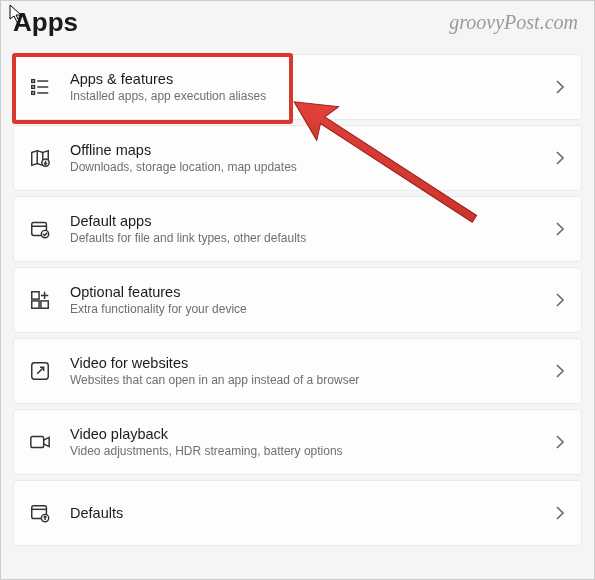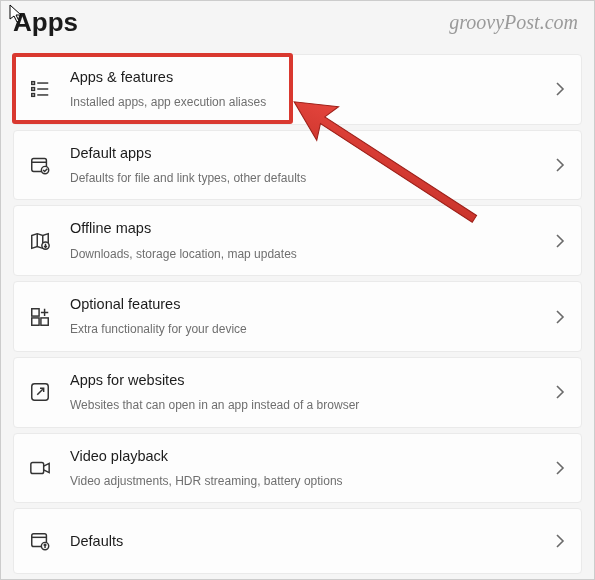--- a/index.html
+++ b/index.html
@@ -68,21 +68,21 @@
     .item-title {
       font-size: 14.5px;
       font-weight: 400;
       color: #1c1c1c;
       line-height: 1.25;
     }
     .item-sub {
       font-size: 12px;
       color: #6f6f6f;
       line-height: 1.3;
-      margin-top: 9px;
+      margin-top: 1px;
     }
     .chevron {
       flex: 0 0 auto;
       color: #6a6a6a;
     }
     .highlight {
       position: absolute;
       border: 4px solid #d9382f;
       border-radius: 3px;
       pointer-events: none;
@@ -123,60 +123,60 @@
     <span class="chevron">
       <svg width="10" height="14" viewBox="0 0 8 14" fill="none" stroke="currentColor" stroke-width="1.6">
           <path d="M1 1 L7 7 L1 13"></path>
         </svg>
     </span>
   </div>
 
   <div class="item">
     <span class="icon">
       <svg width="22" height="22" viewBox="0 0 24 24" fill="none" stroke="currentColor" stroke-width="1.6">
+        <path d="M3 6 L9 4 L15 6 L21 4 L21 18 L15 20 L9 18 L3 20 Z"></path>
+          <path d="M9 4 L9 18 M15 6 L15 20"></path>
+        <circle cx="18" cy="17" r="4" fill="#fdfdfd"></circle>
+          <path d="M18 15 L18 19 M16.5 17.5 L18 19 L19.5 17.5"></path>
+      </svg>
+    </span>
+    <div class="texts">
+      <div class="item-title">Offline maps</div>
+      <div class="item-sub">Downloads, storage location, map updates</div>
+    </div>
+    <span class="chevron">
+      <svg width="10" height="14" viewBox="0 0 8 14" fill="none" stroke="currentColor" stroke-width="1.6">
+          <path d="M1 1 L7 7 L1 13"></path>
+        </svg>
+    </span>
+  </div>
+
+  <div class="item">
+    <span class="icon">
+      <svg width="22" height="22" viewBox="0 0 24 24" fill="none" stroke="currentColor" stroke-width="1.6">
         <rect x="3" y="5" width="16" height="14" rx="2"></rect>
           <path d="M3 9 L19 9"></path>
         <circle cx="17.5" cy="17.5" r="4" fill="#fdfdfd"></circle>
           <path d="M15.5 17.5 L17 19 L20 16"></path>
       </svg>
     </span>
     <div class="texts">
       <div class="item-title">Default apps</div>
       <div class="item-sub">Defaults for file and link types, other defaults</div>
     </div>
     <span class="chevron">
       <svg width="10" height="14" viewBox="0 0 8 14" fill="none" stroke="currentColor" stroke-width="1.6">
           <path d="M1 1 L7 7 L1 13"></path>
         </svg>
     </span>
   </div>
 
   <div class="item">
     <span class="icon">
       <svg width="22" height="22" viewBox="0 0 24 24" fill="none" stroke="currentColor" stroke-width="1.6">
-        <path d="M3 6 L9 4 L15 6 L21 4 L21 18 L15 20 L9 18 L3 20 Z"></path>
-          <path d="M9 4 L9 18 M15 6 L15 20"></path>
-        <circle cx="18" cy="17" r="4" fill="#fdfdfd"></circle>
-          <path d="M18 15 L18 19 M16.5 17.5 L18 19 L19.5 17.5"></path>
-      </svg>
-    </span>
-    <div class="texts">
-      <div class="item-title">Offline maps</div>
-      <div class="item-sub">Downloads, storage location, map updates</div>
-    </div>
-    <span class="chevron">
-      <svg width="10" height="14" viewBox="0 0 8 14" fill="none" stroke="currentColor" stroke-width="1.6">
-          <path d="M1 1 L7 7 L1 13"></path>
-        </svg>
-    </span>
-  </div>
-
-  <div class="item">
-    <span class="icon">
-      <svg width="22" height="22" viewBox="0 0 24 24" fill="none" stroke="currentColor" stroke-width="1.6">
         <rect x="3" y="3" width="8" height="8"></rect>
           <rect x="13" y="13" width="8" height="8"></rect>
           <rect x="3" y="13" width="8" height="8"></rect>
         <path d="M17 3 L17 11 M13 7 L21 7"></path>
       </svg>
     </span>
     <div class="texts">
       <div class="item-title">Optional features</div>
       <div class="item-sub">Extra functionality for your device</div>
     </div>
@@ -188,21 +188,21 @@
   </div>
 
   <div class="item">
     <span class="icon">
       <svg width="22" height="22" viewBox="0 0 24 24" fill="none" stroke="currentColor" stroke-width="1.6">
         <rect x="3" y="3" width="18" height="18" rx="3"></rect>
         <path d="M9 15 L15 9 M12 8 L16 8 L16 12"></path>
       </svg>
     </span>
     <div class="texts">
-      <div class="item-title">Apps for websites</div>
+      <div class="item-title">Video for websites</div>
       <div class="item-sub">Websites that can open in an app instead of a browser</div>
     </div>
     <span class="chevron">
       <svg width="10" height="14" viewBox="0 0 8 14" fill="none" stroke="currentColor" stroke-width="1.6">
           <path d="M1 1 L7 7 L1 13"></path>
         </svg>
     </span>
   </div>
 
   <div class="item">

